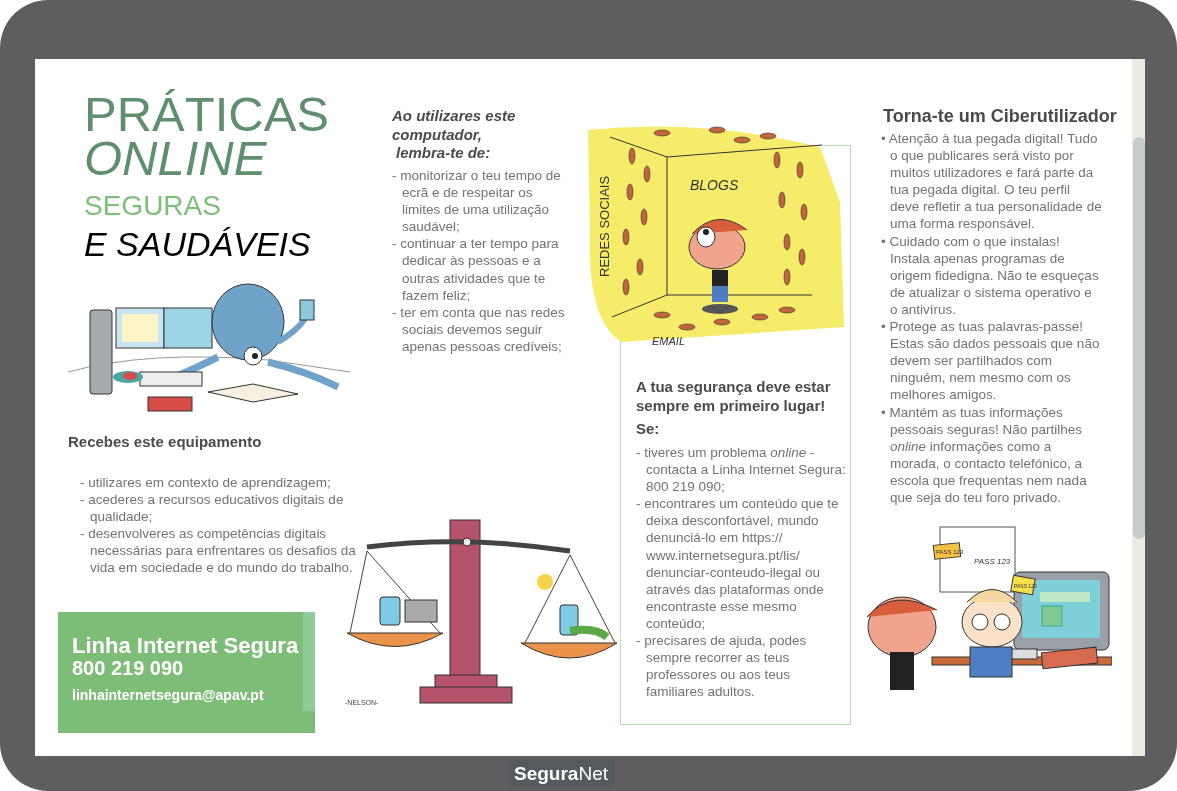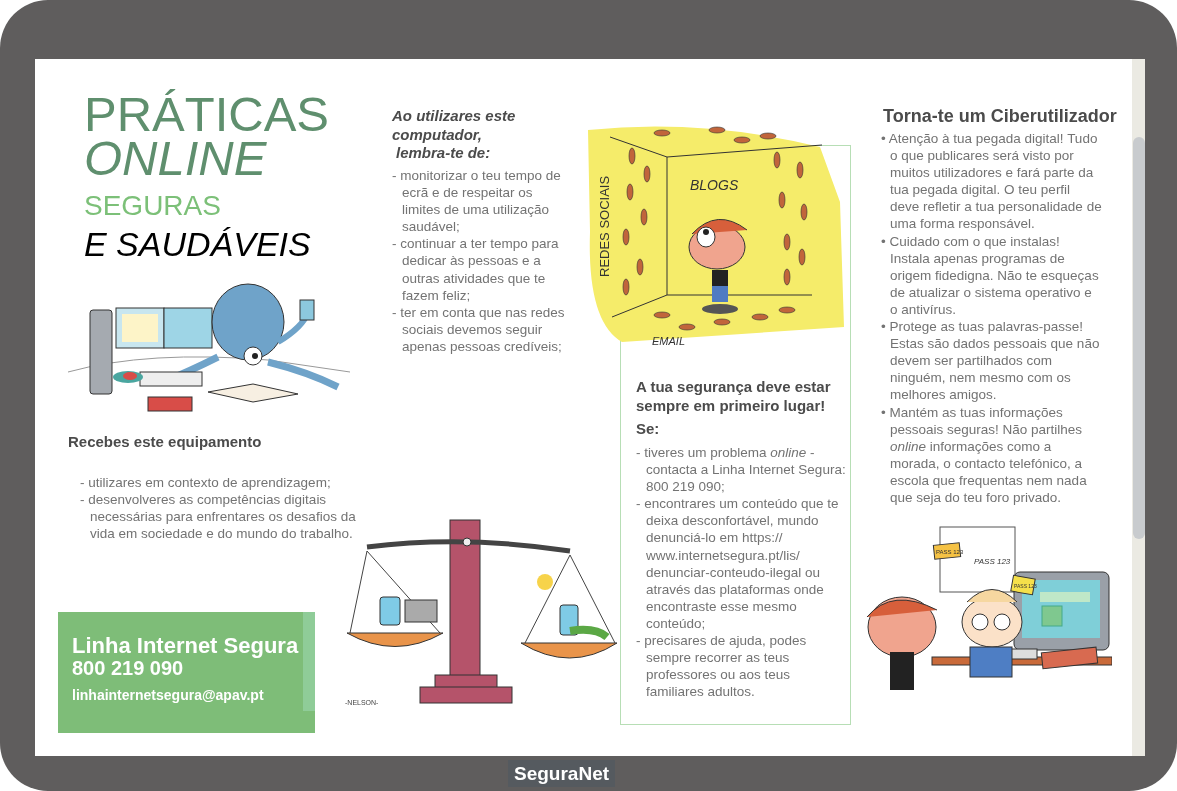--- a/index.html
+++ b/index.html
@@ -21,21 +21,21 @@
   .scroll-thumb {
     position: absolute; left: 1133px; top: 137px; width: 12px; height: 402px;
     background: #c8cbce; border-radius: 6px;
   }
   .brand {
     position: absolute; left: 508px; top: 760px; height: 27px; padding: 0 6px;
     background: #555a5f; color: #ffffff; font-size: 19px; line-height: 27px;
     font-family: "Liberation Sans", sans-serif;
   }
   .brand b { font-weight: bold; text-align: center; }
-  .brand span.light { font-weight: bold; }
+  .brand span.light { font-weight: normal; }
 
   
   .abs { position: absolute; }
 
   .title-1 { left: 84px; top: 89px; font-size: 49px; font-weight: normal; color: #5f8f6e; letter-spacing: 0px; line-height: 50px; }
   .title-2 { left: 84px; top: 133px; font-size: 49px; font-style: italic; color: #5f8f6e; line-height: 50px; }
   .title-3 { left: 84px; top: 188px; font-size: 28px; color: #7cc078; line-height: 36px; }
   .title-4 { left: 84px; top: 226px; font-size: 34px; color: #000000; line-height: 36px; font-style: italic; }
 
   .h-bold { font-weight: bold; color: #4b4b4b; font-size: 15px; line-height: 19px; }
@@ -95,20 +95,21 @@
   <rect x="80" y="125" width="44" height="14" fill="#d84d48" stroke="#333"></rect>
   <ellipse cx="60" cy="105" rx="15" ry="6" fill="#4aa6a0"></ellipse>
   <ellipse cx="62" cy="104" rx="7" ry="4" fill="#d84d48"></ellipse>
 </svg>
 
 <div class="abs col1-head h-bold">
   <div>Recebes este equipamento</div>
 </div>
 <ul class="abs col1-list body-txt">
   <li>- utilizares em contexto de aprendizagem;</li>
+  <li>- acederes a recursos educativos digitais de qualidade;</li>
   <li>- desenvolveres as competências digitais necessárias para enfrentares os desafios da vida em sociedade e do mundo do trabalho.</li>
 </ul>
 
 <div class="abs helpbox"></div>
 <div class="abs helpbox-edge"></div>
 <div class="abs help-title">Linha Internet Segura</div>
 <div class="abs help-phone">800 219 090</div>
 <div class="abs help-email">linhainternetsegura@apav.pt</div>
 
 <div class="abs col2-head h-bold">

